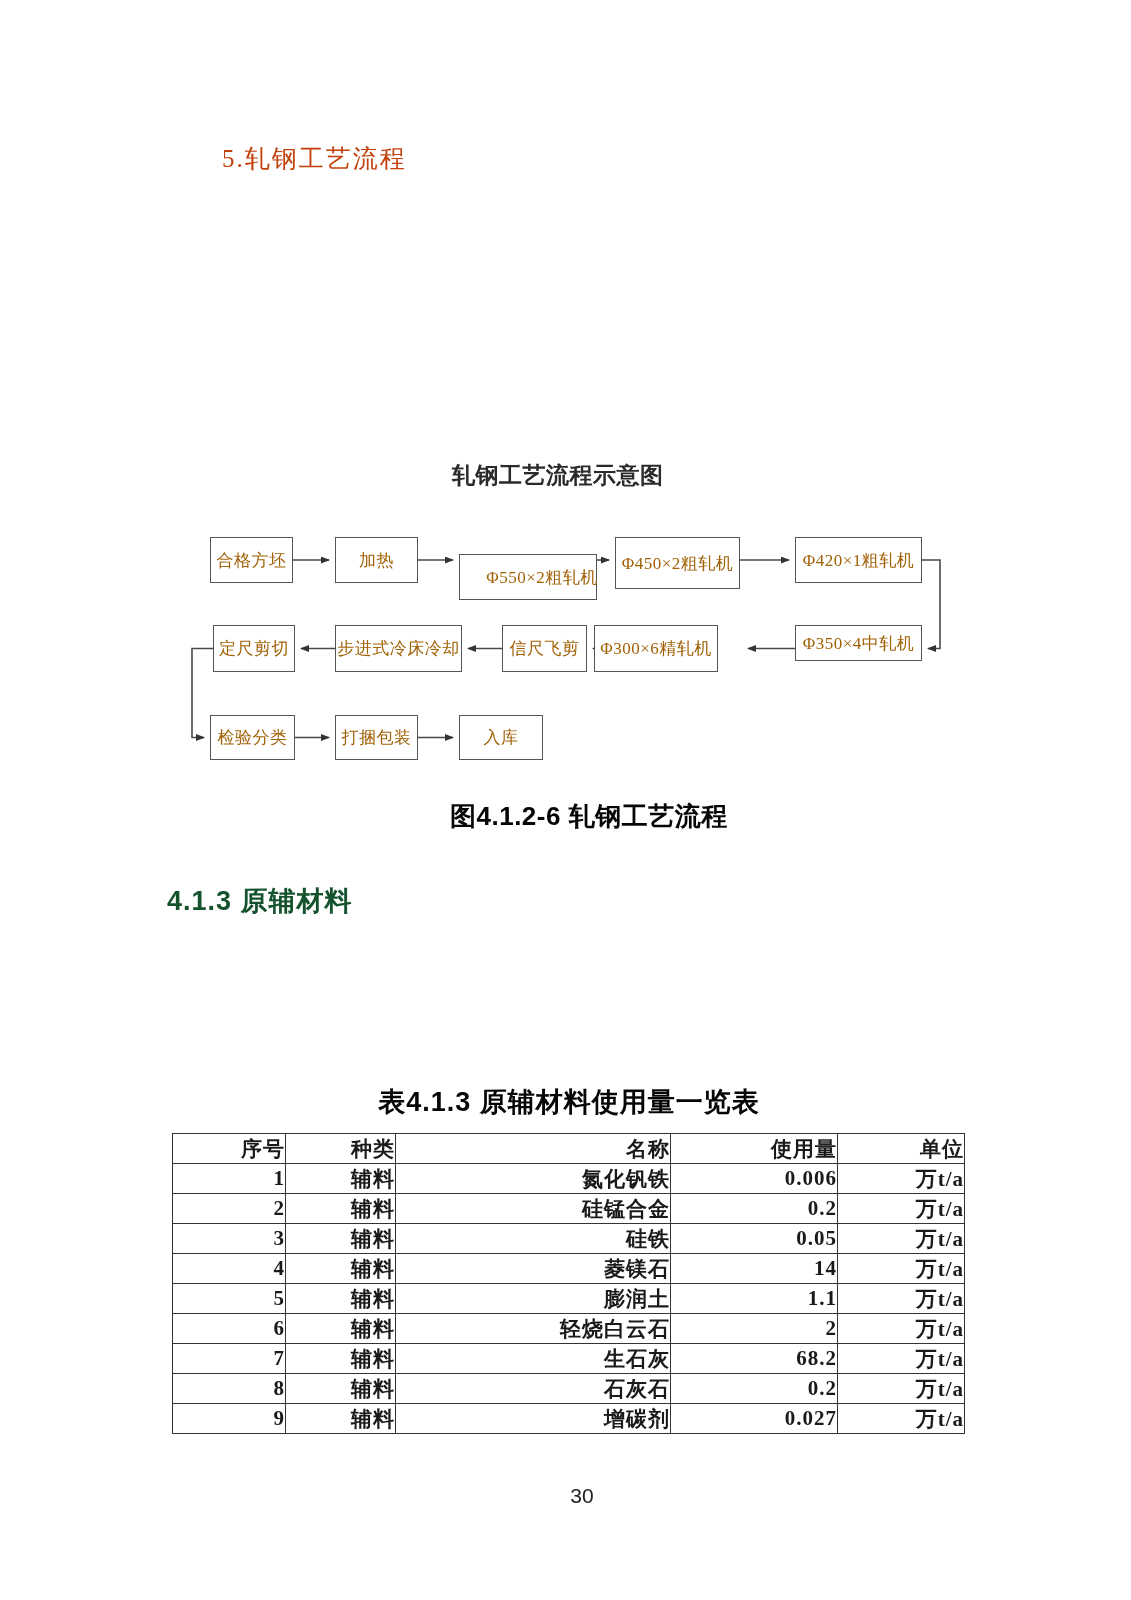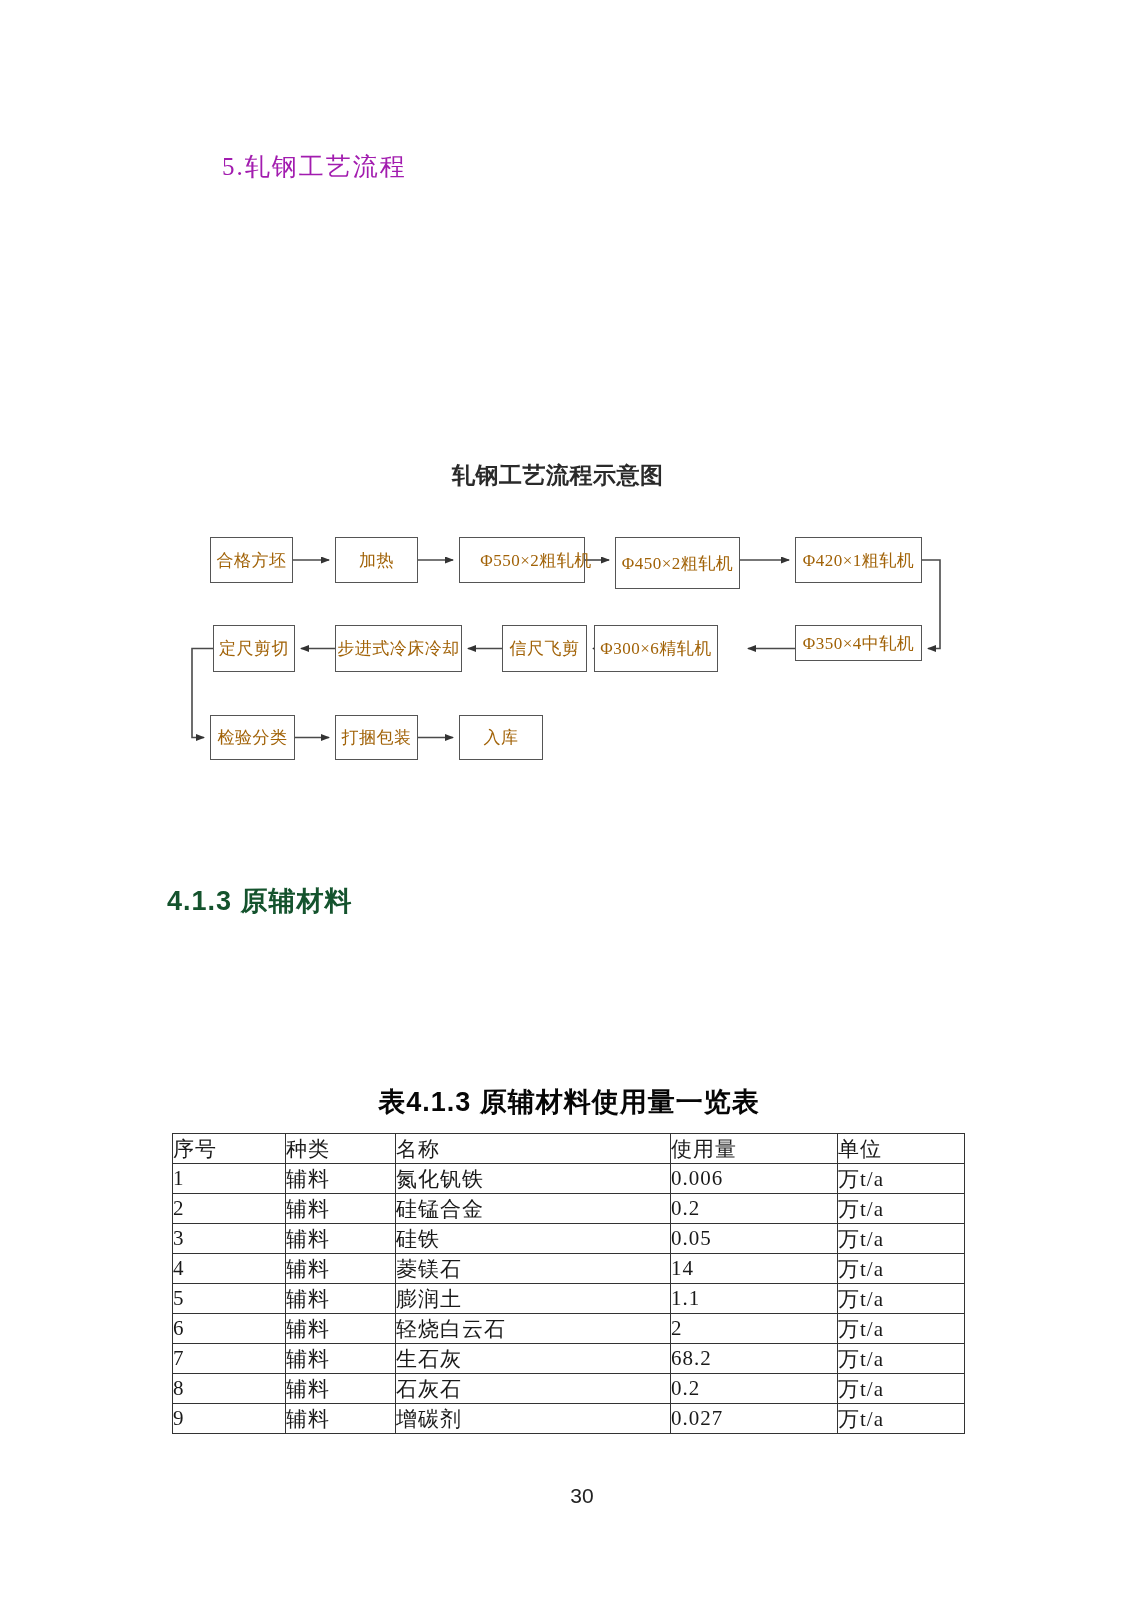--- a/index.html
+++ b/index.html
@@ -6,22 +6,22 @@
   .page{
     position:relative;
     width:1131px;height:1600px;
     margin:0 auto;
     background:#ffffff;
     font-family:"Liberation Serif","DejaVu Serif",serif;
     color:#1c1c1c;
     overflow:hidden;
   }
   .h5{
-    position:absolute;left:222px;top:150px;
-    font-size:25px;letter-spacing:2px;color:#a21caf;
+    position:absolute;left:222px;top:142px;
+    font-size:25px;letter-spacing:2px;color:#c2410c;
   }
   .para{
     position:absolute;left:165px;width:803px;
     font-size:24px;line-height:57px;letter-spacing:2.4px;
     text-align:justify;text-indent:57px;color:#161616;
   }
   .para1{top:195px;}
   .para2{top:958px;}
   .flow-title{
     position:absolute;left:452px;top:460px;
@@ -51,22 +51,22 @@
     font-family:"Liberation Sans","DejaVu Sans",sans-serif;
     font-size:27px;font-weight:bold;color:#060606;letter-spacing:1px;
   }
   table.materials{
     position:absolute;left:172px;top:1133px;width:792px;
     border-collapse:collapse;table-layout:fixed;
     font-size:21px;color:#1a1a1a;
   }
   table.materials th,table.materials td{
     border:1.5px solid #333;
-    text-align:left;vertical-align:middle;
-    height:29px;padding:0;font-weight:normal;
+    text-align:right;vertical-align:middle;
+    height:29px;padding:0;font-weight:bold;
     letter-spacing:1px;overflow:hidden;
   }
   .pagenum{
     position:absolute;left:560px;top:1484px;width:44px;text-align:center;
     font-family:"Liberation Sans","DejaVu Sans",sans-serif;
     font-size:21px;color:#222;
   }
 </style>
 </head>
 <body>
@@ -96,34 +96,35 @@
         <path d="M332,128.5 H298" marker-end="url(#ah)"></path>
         <path d="M165,128.5 H131" marker-end="url(#ah)"></path>
         <path d="M43,128.5 H22 V217.5 H34" marker-end="url(#ah)"></path>
         <path d="M125,217.5 H159" marker-end="url(#ah)"></path>
         <path d="M248,217.5 H283" marker-end="url(#ah)"></path>
       </g>
     </svg>
     <div id="flow-boxes">
         <div class="fbox" style="left: 40px; top: 17px; width: 83px; height: 46px;">合格方坯</div>
         <div class="fbox" style="left: 165px; top: 17px; width: 83px; height: 46px;">加热</div>
-        <div class="fbox" style="left: 289px; top: 17px; width: 126px; height: 46px; padding-left: 28px;">Φ550×2粗轧机</div>
+        <div class="fbox" style="left: 289px; top: 34px; width: 138px; height: 46px; padding-left: 28px;">Φ550×2粗轧机</div>
         <div class="fbox" style="left: 445px; top: 17px; width: 125px; height: 52px;">Φ450×2粗轧机</div>
         <div class="fbox" style="left: 625px; top: 17px; width: 127px; height: 46px; text-align: center;">Φ420×1粗轧机</div>
         <div class="fbox" style="left: 43px; top: 105px; width: 82px; height: 47px;">定尺剪切</div>
         <div class="fbox" style="left: 165px; top: 105px; width: 127px; height: 47px;">步进式冷床冷却</div>
         <div class="fbox" style="left: 332px; top: 105px; width: 85px; height: 47px;">信尺飞剪</div>
         <div class="fbox" style="left: 424px; top: 105px; width: 124px; height: 47px;">Φ300×6精轧机</div>
         <div class="fbox" style="left: 625px; top: 105px; width: 127px; height: 36px;">Φ350×4中轧机</div>
         <div class="fbox" style="left: 40px; top: 195px; width: 85px; height: 45px;">检验分类</div>
         <div class="fbox" style="left: 165px; top: 195px; width: 83px; height: 45px;">打捆包装</div>
         <div class="fbox" style="left: 289px; top: 195px; width: 84px; height: 45px;">入库</div>
       </div>
   </div>
 
+  <div class="fig-caption">图4.1.2-6 轧钢工艺流程</div>
 
   <div class="h413">4.1.3 原辅材料</div>
 
 
   <div class="tbl-caption">表4.1.3 原辅材料使用量一览表</div>
 
   <table class="materials">
     <colgroup>
       <col style="width:113px">
         <col style="width:110px">

